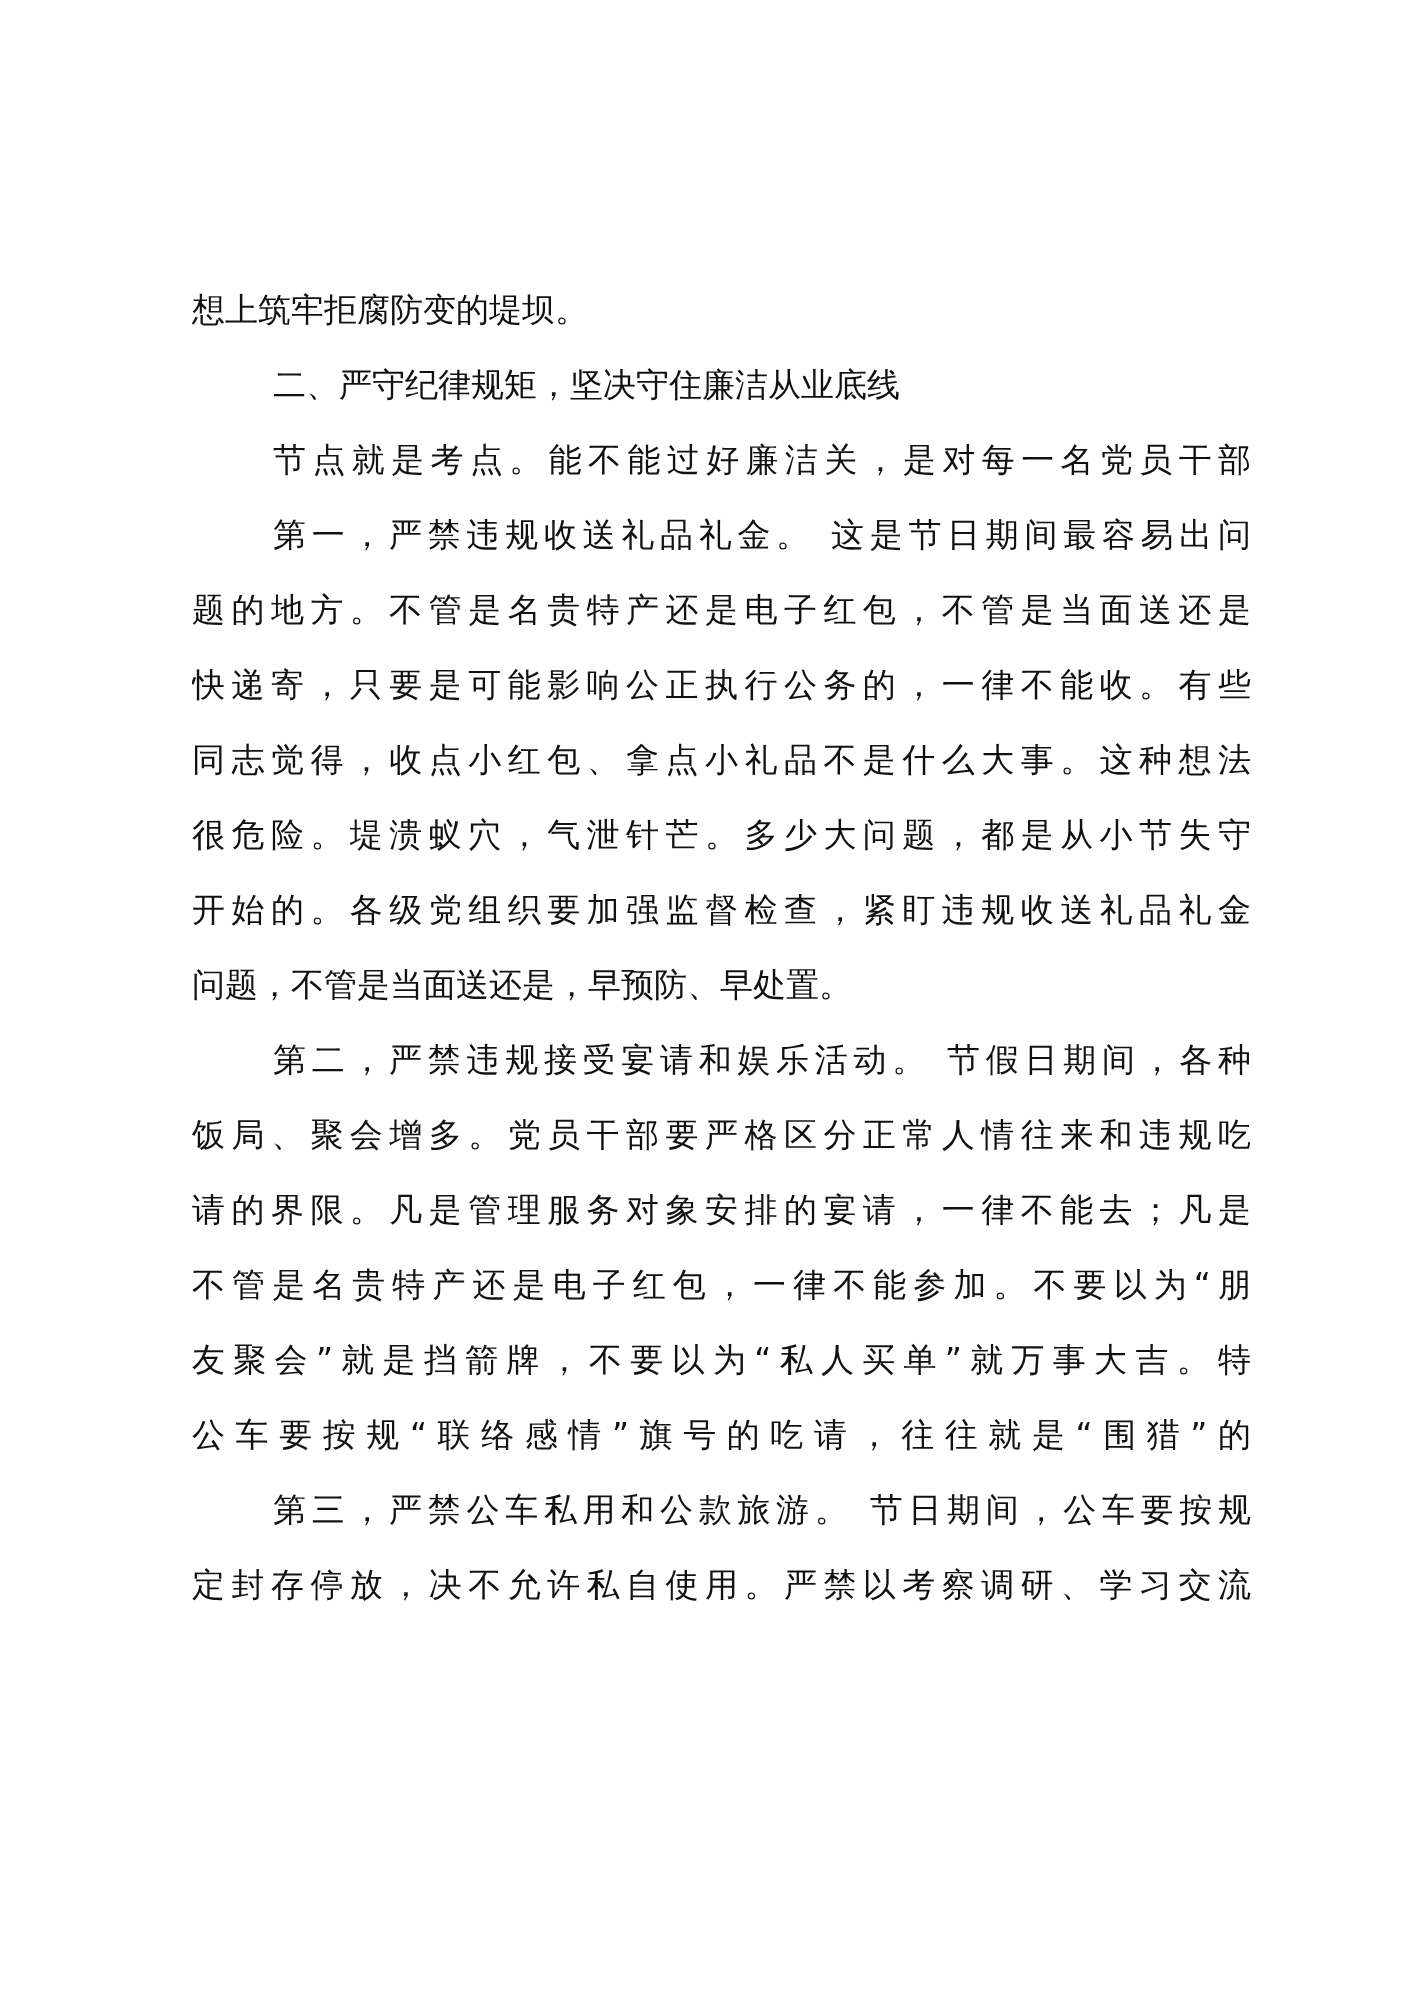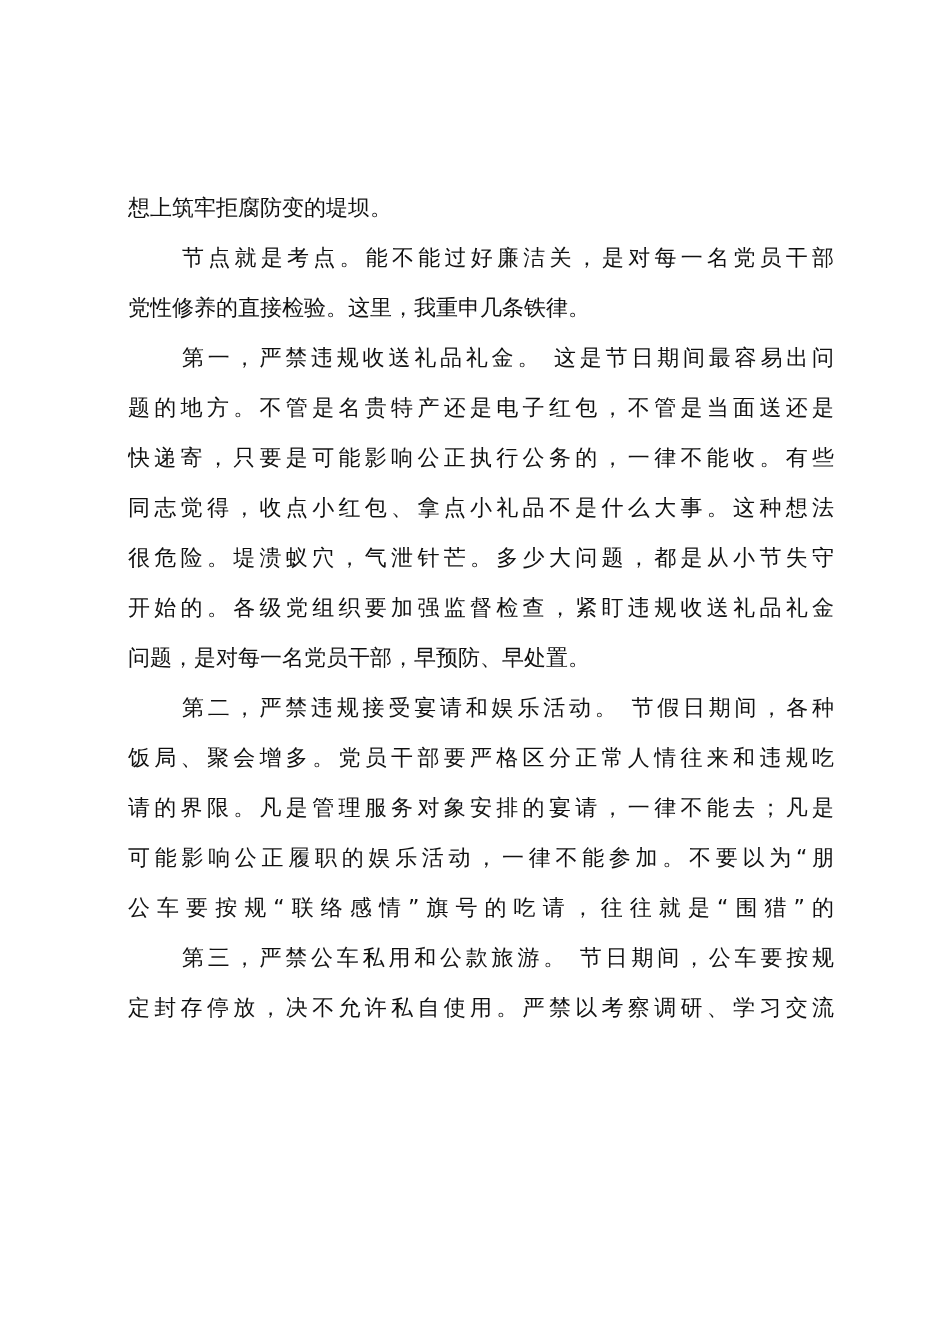--- a/index.html
+++ b/index.html
@@ -22,29 +22,30 @@
     text-align-last: justify;
   }
   .line.last { text-align-last: left; }
   .line.indent { padding-left: 54px; }
 </style>
 </head>
 <body>
 
 <div class="page">
   <div class="line last">想上筑牢拒腐防变的堤坝。</div>
+  <div class="line indent last">二、严守纪律规矩，坚决守住廉洁从业底线</div>
   <div class="line indent">节点就是考点。能不能过好廉洁关，是对每一名党员干部</div>
-  <div class="line last">党性修养的直接检验。这里，我重申几条铁律。</div>
   <div class="line indent">第一，严禁违规收送礼品礼金。 这是节日期间最容易出问</div>
   <div class="line">题的地方。不管是名贵特产还是电子红包，不管是当面送还是</div>
   <div class="line">快递寄，只要是可能影响公正执行公务的，一律不能收。有些</div>
   <div class="line">同志觉得，收点小红包、拿点小礼品不是什么大事。这种想法</div>
   <div class="line">很危险。堤溃蚁穴，气泄针芒。多少大问题，都是从小节失守</div>
   <div class="line">开始的。各级党组织要加强监督检查，紧盯违规收送礼品礼金</div>
-  <div class="line last">问题，是对每一名党员干部，早预防、早处置。</div>
+  <div class="line last">问题，不管是当面送还是，早预防、早处置。</div>
   <div class="line indent">第二，严禁违规接受宴请和娱乐活动。 节假日期间，各种</div>
   <div class="line">饭局、聚会增多。党员干部要严格区分正常人情往来和违规吃</div>
   <div class="line">请的界限。凡是管理服务对象安排的宴请，一律不能去；凡是</div>
-  <div class="line">可能影响公正履职的娱乐活动，一律不能参加。不要以为“朋</div>
+  <div class="line">不管是名贵特产还是电子红包，一律不能参加。不要以为“朋</div>
+  <div class="line">友聚会”就是挡箭牌，不要以为“私人买单”就万事大吉。特</div>
   <div class="line">公车要按规“联络感情”旗号的吃请，往往就是“围猎”的</div>
   <div class="line indent">第三，严禁公车私用和公款旅游。 节日期间，公车要按规</div>
   <div class="line">定封存停放，决不允许私自使用。严禁以考察调研、学习交流</div>
 </div>
 
 </body></html>

